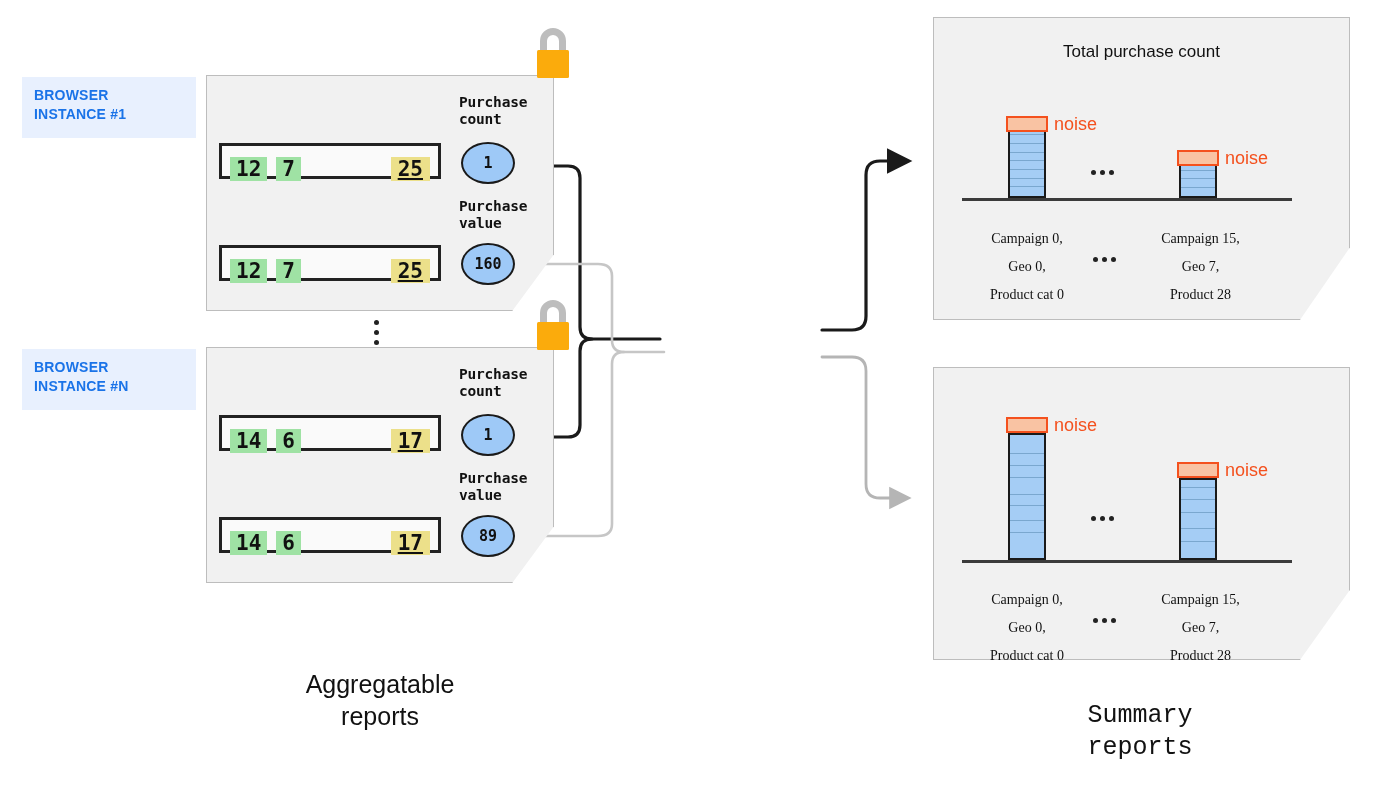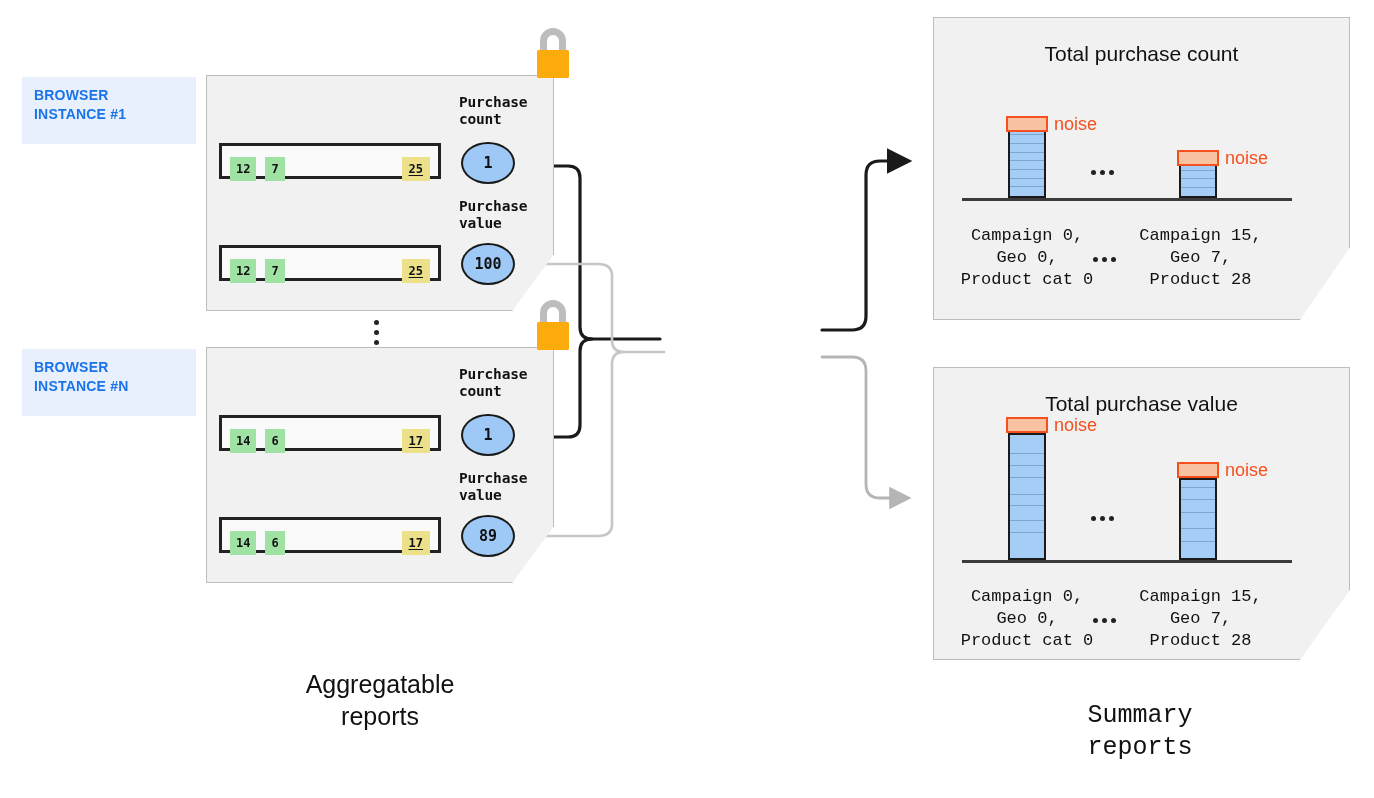--- a/index.html
+++ b/index.html
@@ -23,21 +23,21 @@
   .abs { position: absolute; }
 
   
   .browser-badge {
     background: #e8f0fe;
     color: #1a73e8;
     font-weight: bold;
     font-size: 14px;
     line-height: 19px;
     letter-spacing: 0.2px;
-    padding: 9px 12px 20px 12px;
+    padding: 9px 12px 14px 12px;
     white-space: pre-line;
     font-family: "Liberation Sans", sans-serif;
   }
 
   
   .doc-panel {
     background: #f1f1f1;
     border: 1.5px solid #bdbdbd;
     box-sizing: border-box;
     -webkit-clip-path: polygon(0 0, 100% 0, 100% 76%, 88% 100%, 0 100%);
@@ -48,21 +48,21 @@
   .report-row {
     background: #fafafa;
     border: 3px solid #222222;
     box-sizing: border-box;
     display: flex;
     align-items: center;
     padding: 0 8px;
   }
   .cell {
     font-family: "DejaVu Sans Mono", monospace;
-    font-size: 12px;
+    font-size: 21px;
     font-weight: 600;
     color: #111;
     height: 24px;
     line-height: 24px;
     box-sizing: border-box;
     text-align: left;
     margin-top: 15px;
   }
   .cell.green {
     background: #9fe2a4;
@@ -141,21 +141,21 @@
     font-size: 21px;
     line-height: 26px;
     color: #111;
     font-family: "Liberation Sans", sans-serif;
   }
   .process-label .noise-word { color: #f4511e; }
 
   
   .summary-title {
     text-align: center;
-    font-size: 21px;
+    font-size: 17px;
     color: #111;
     font-family: "Liberation Sans", sans-serif;
   }
   .axis-line {
     background: #3b3b3b;
     height: 2.5px;
   }
   .bar-body {
     position: absolute;
     bottom: 0;
@@ -178,25 +178,25 @@
   .noise-label {
     position: absolute;
     color: #f4511e;
     font-size: 18px;
     font-family: "Liberation Sans", sans-serif;
     white-space: nowrap;
   }
   .bar-caption {
     position: absolute;
     text-align: center;
-    font-size: 17px;
-    line-height: 22px;
+    font-size: 14px;
+    line-height: 28px;
     color: #111;
     white-space: pre-line;
-    font-family: Liberation Mono, monospace;
+    font-family: Liberation Serif, serif;
   }
 
   
   .big-caption {
     text-align: center;
     font-size: 25px;
     line-height: 32px;
     color: #111;
     white-space: pre-line;
     font-family: "Liberation Sans", sans-serif;
@@ -263,21 +263,21 @@
 
   <div class="abs report-row" style="left:219px; top:245px; width:222px; height:36px;">
     <span class="cell green">12</span>
     <span style="width:9px"></span>
     <span class="cell green">7</span>
     <span class="cell-spacer"></span>
     <span class="cell yellow">25</span>
   </div>
   <div class="abs metric-label" style="left:459px; top:198px;">Purchase
 value</div>
-  <div class="abs bubble" style="left:461px; top:243px; width:54px; height:42px;">100</div>
+  <div class="abs bubble" style="left:461px; top:243px; width:54px; height:42px;">160</div>
 
   <div class="abs v-ellipsis" style="left:374px; top:320px;">
     <i></i>
       <i></i>
       <i></i>
   </div>
 
   <div class="abs browser-badge" style="left:22px; top:349px; width:150px;">BROWSER
 INSTANCE #N</div>
 
@@ -360,21 +360,20 @@
     <i></i>
       <i></i>
       <i></i>
   </div>
   <div class="abs bar-caption" style="left:1128px; top:225px; width:145px;">Campaign 15,
 Geo 7,
 Product 28</div>
 
   <div class="abs doc-panel" style="left:933px; top:367px; width:417px; height:293px;"></div>
 
-  <div class="abs summary-title" style="left:933px; top:392px; width:417px;">Total purchase value</div>
 
   <div class="abs axis-line" style="left:962px; top:560px; width:330px;"></div>
 
   <div class="abs" style="left:1008px; top:433px; width:38px; height:127px;">
     <div class="bar-body" style="left:0; width:38px; height:127px;">
       <div class="bar-seg" style="bottom:25px;"></div>
       <div class="bar-seg" style="bottom:37px;"></div>
       <div class="bar-seg" style="bottom:52px;"></div>
       <div class="bar-seg" style="bottom:63px;"></div>
       <div class="bar-seg" style="bottom:80px;"></div>

